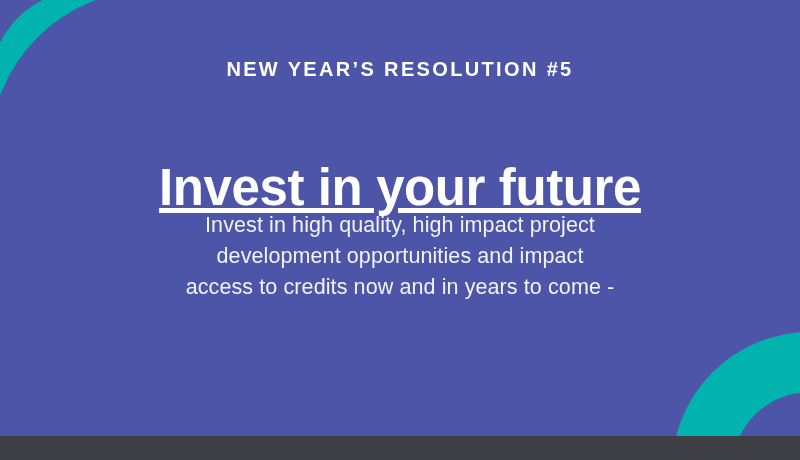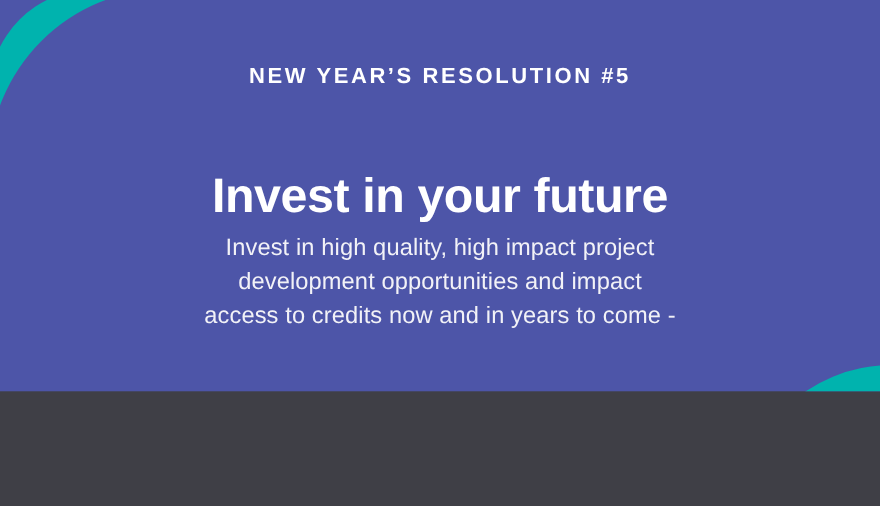--- a/index.html
+++ b/index.html
@@ -5,21 +5,21 @@
 <style>
   html, body {
     margin: 0;
     padding: 0;
     background: #3f3f46;
   }
 
   .card {
     position: relative;
     width: 800px;
-    height: 356px;
+    height: 436px;
     overflow: hidden;
     background: #4d55a8;
     font-family: "Liberation Sans", "DejaVu Sans", sans-serif;
     -webkit-font-smoothing: antialiased;
   }
 
   
   .deco-layer {
     position: absolute;
     inset: 0;
@@ -57,25 +57,26 @@
     text-transform: uppercase;
     white-space: nowrap;
   }
 
   .headline {
     position: absolute;
     top: 124px;
     left: 0;
     width: 800px;
     color: #ffffff;
-    font-size: 44px;
+    font-size: 51px;
     font-weight: bold;
     letter-spacing: -0.4px;
     line-height: 1.18;
     white-space: nowrap;
+    text-decoration: underline;
   }
 
   .body-copy {
     position: absolute;
     top: 210px;
     left: 0;
     width: 800px;
     color: #f2f2f7;
     font-size: 21.5px;
     font-weight: 300;

